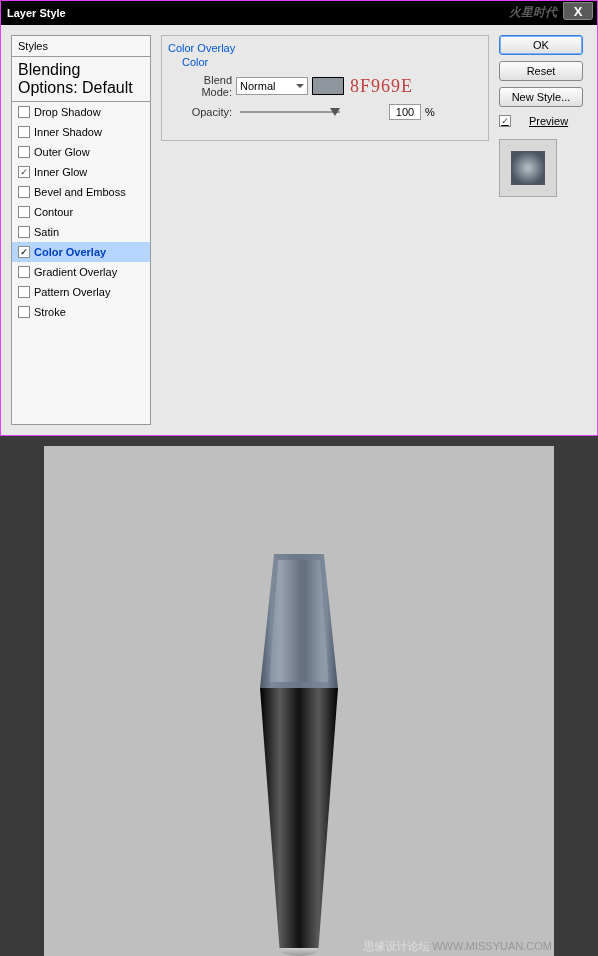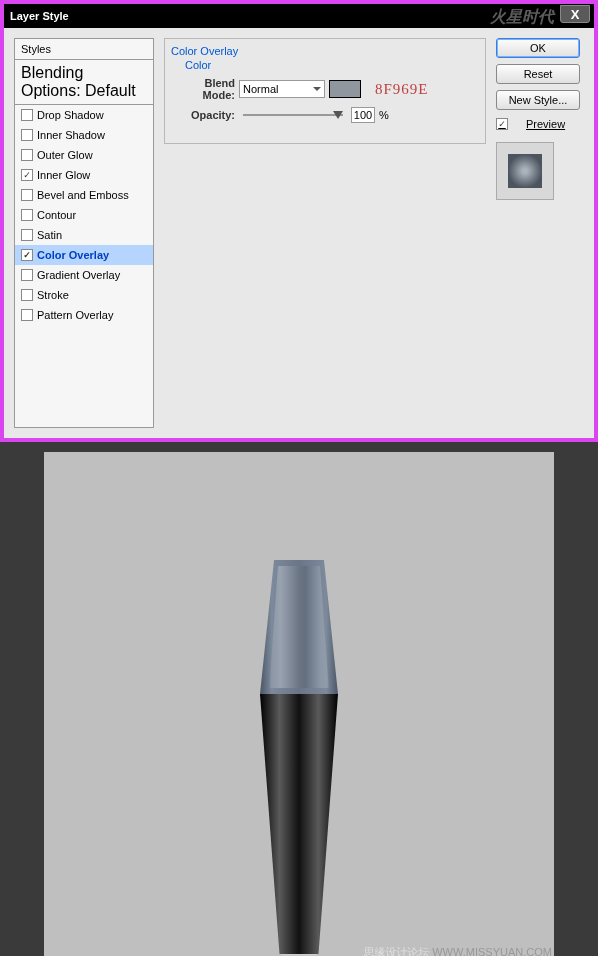--- a/index.html
+++ b/index.html
@@ -1,43 +1,43 @@
 <!DOCTYPE html>
 <html><head>
 <meta charset="utf-8">
 <style>
   * { box-sizing: border-box; margin: 0; padding: 0; font-family: Tahoma, sans-serif; font-size: 11px; }
   body { background: #fff; width: 598px; }
-  .dialog { width: 598px; border: 4px solid #d946ef; background: #c4b5fd; }
+  .dialog { width: 598px; border: 1px solid #d946ef; background: #c4b5fd; }
   .titlebar { background: #000; color: #fff; display: flex; align-items: center; justify-content: space-between; height: 24px; padding: 0 0 0 6px; font-weight: bold; position: relative; }
   .titlebar-text { font-size: 11px; }
   .close-x { background: #5a5a5a; color: #fff; border: 1px solid #888; width: 30px; height: 18px; display: flex; align-items: center; justify-content: center; margin-right: 4px; margin-top: -4px; font-size: 13px; border-radius: 0 0 3px 3px; cursor: pointer; }
-  .watermark-top { position: absolute; right: 40px; top: 3px; color: #999; font-size: 16px; font-style: italic; opacity: 0.6; }
+  .watermark-top { position: absolute; right: 40px; top: 3px; color: #999; font-size: 12px; font-style: italic; opacity: 0.6; }
   .dialog-body { display: flex; padding: 10px 8px 10px 10px; gap: 10px; background: #e8e8e8; min-height: 410px; }
   .styles-panel { width: 140px; background: #f6f6f6; border: 1px solid #999; }
   .styles-header { padding: 4px 6px; border-bottom: 1px solid #999; }
   .styles-subheader { padding: 4px 6px; border-bottom: 1px solid #999; font-size: 16px; }
   .style-row { display: flex; align-items: center; padding: 4px 6px; gap: 4px; cursor: pointer; }
   .style-row.indent { padding-left: 6px; }
   .style-row.selected { background: #b5d5ff; color: #0040c0; font-weight: bold; }
   .chk { width: 12px; height: 12px; border: 1px solid #888; background: #fff; display: inline-flex; align-items: center; justify-content: center; font-size: 9px; color: #333; line-height: 1; }
   .chk.checked::after { content: "✓"; }
   .center-panel { flex: 1; }
   .fieldset { border: 1px solid #b8b8b8; padding: 6px 10px 14px 10px; position: relative; background: #e8e8e8; }
   .legend { color: #0057d6; font-size: 11px; margin-left: -4px; margin-bottom: 2px; }
   .legend.sub { color: #0057d6; margin-left: 10px; margin-bottom: 6px; }
   .form-row { display: flex; align-items: center; margin-bottom: 6px; gap: 4px; }
-  .form-label { width: 60px; text-align: right; color: #333; font-weight: bold; }
-  .select { background: #fff; border: 1px solid #999; height: 18px; width: 86px; display: flex; align-items: center; justify-content: space-between; padding: 0 3px; cursor: pointer; }
+  .form-label { width: 60px; text-align: right; color: #333; }
+  .select { background: #fff; border: 1px solid #999; height: 18px; width: 72px; display: flex; align-items: center; justify-content: space-between; padding: 0 3px; cursor: pointer; }
   .select-arrow { width: 0; height: 0; border-left: 4px solid transparent; border-right: 4px solid transparent; border-top: 4px solid #555; }
   .color-swatch { width: 32px; height: 18px; background: #8F969E; border: 1px solid #000; cursor: pointer; }
-  .hex-label { color: #c04040; font-size: 15px; font-family: Georgia, serif; letter-spacing: 1px; margin-left: 10px; }
+  .hex-label { color: #c04040; font-size: 18px; font-family: Georgia, serif; letter-spacing: 1px; margin-left: 2px; }
   .slider-track { width: 100px; height: 2px; background: #999; position: relative; margin: 0 4px; }
   .slider-thumb { position: absolute; right: 0; top: -3px; width: 0; height: 0; border-left: 5px solid transparent; border-right: 5px solid transparent; border-top: 8px solid #555; }
-  .num-input { width: 24px; height: 16px; border: 1px solid #999; background: #fff; text-align: center; padding: 1px; }
+  .num-input { width: 32px; height: 16px; border: 1px solid #999; background: #fff; text-align: center; padding: 1px; margin-left: 41px; }
   .right-panel { width: 90px; display: flex; flex-direction: column; gap: 6px; }
   .btn { width: 84px; height: 20px; background: linear-gradient(#fdfdfd,#e0e0e0); border: 1px solid #888; border-radius: 3px; cursor: pointer; display: flex; align-items: center; justify-content: center; }
   .btn.default { border: 1px solid #3a7fe0; box-shadow: 0 0 0 1px #7ab0ff inset; }
   .preview-row { display: flex; align-items: center; gap: 18px; margin-top: 2px; text-decoration: underline; }
   .preview-box { width: 58px; height: 58px; background: #d8d8d8; border: 1px solid #aaa; display: flex; align-items: center; justify-content: center; margin-top: 6px; }
   .preview-inner { width: 34px; height: 34px; background: radial-gradient(circle, #aab2bb 10%, #4c5460 70%); }
   
   .canvas-wrap { background: #3a3a3a; padding: 10px 44px 0 44px; position: relative; }
   .canvas { background: #bfbfbf; width: 510px; height: 512px; position: relative; overflow: hidden; }
   .mascara { position: absolute; left: 50%; transform: translateX(-50%); top: 108px; }
@@ -94,25 +94,25 @@
           <div class="style-row selected">
             <span class="chk checked"></span>
             <span>Color Overlay</span>
           </div>
           <div class="style-row">
             <span class="chk"></span>
             <span>Gradient Overlay</span>
           </div>
           <div class="style-row">
             <span class="chk"></span>
-            <span>Stroke</span>
+            <span>Pattern Overlay</span>
           </div>
           <div class="style-row">
             <span class="chk"></span>
-            <span>Pattern Overlay</span>
+            <span>Stroke</span>
           </div>
         </div>
     </div>
 
     <div class="center-panel">
       <div class="fieldset">
         <div class="legend">Color Overlay</div>
         <div class="legend sub">Color</div>
         <div class="form-row">
           <div class="form-label">Blend Mode:</div>

